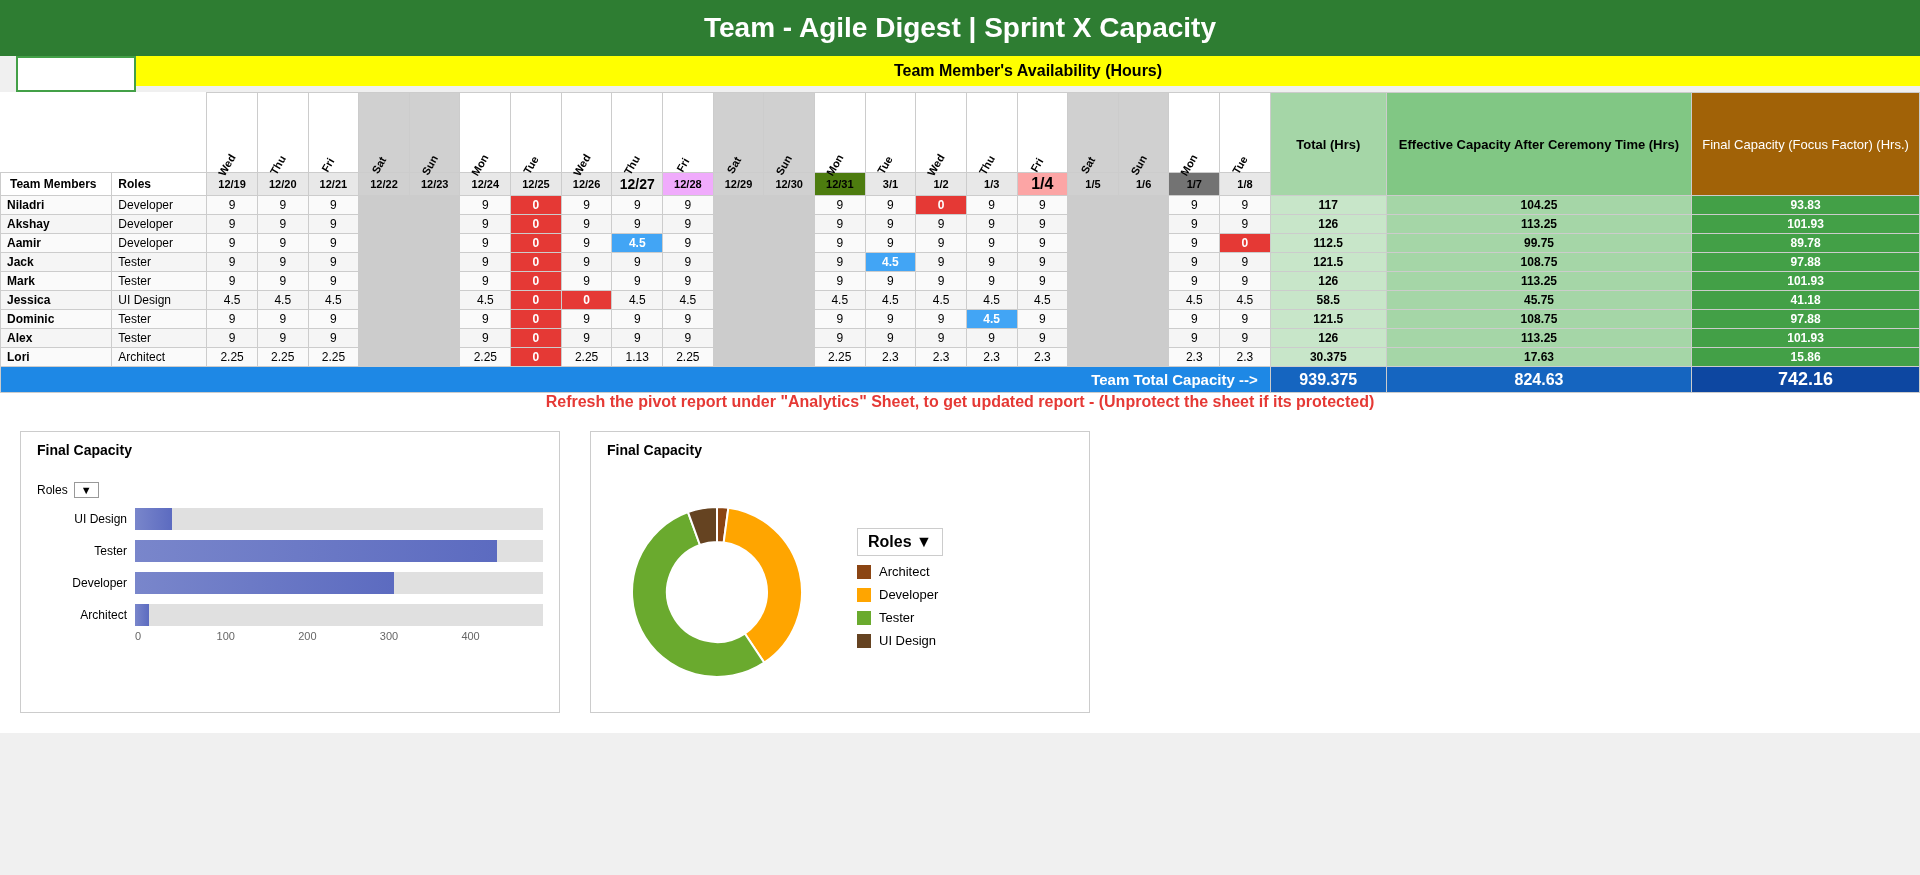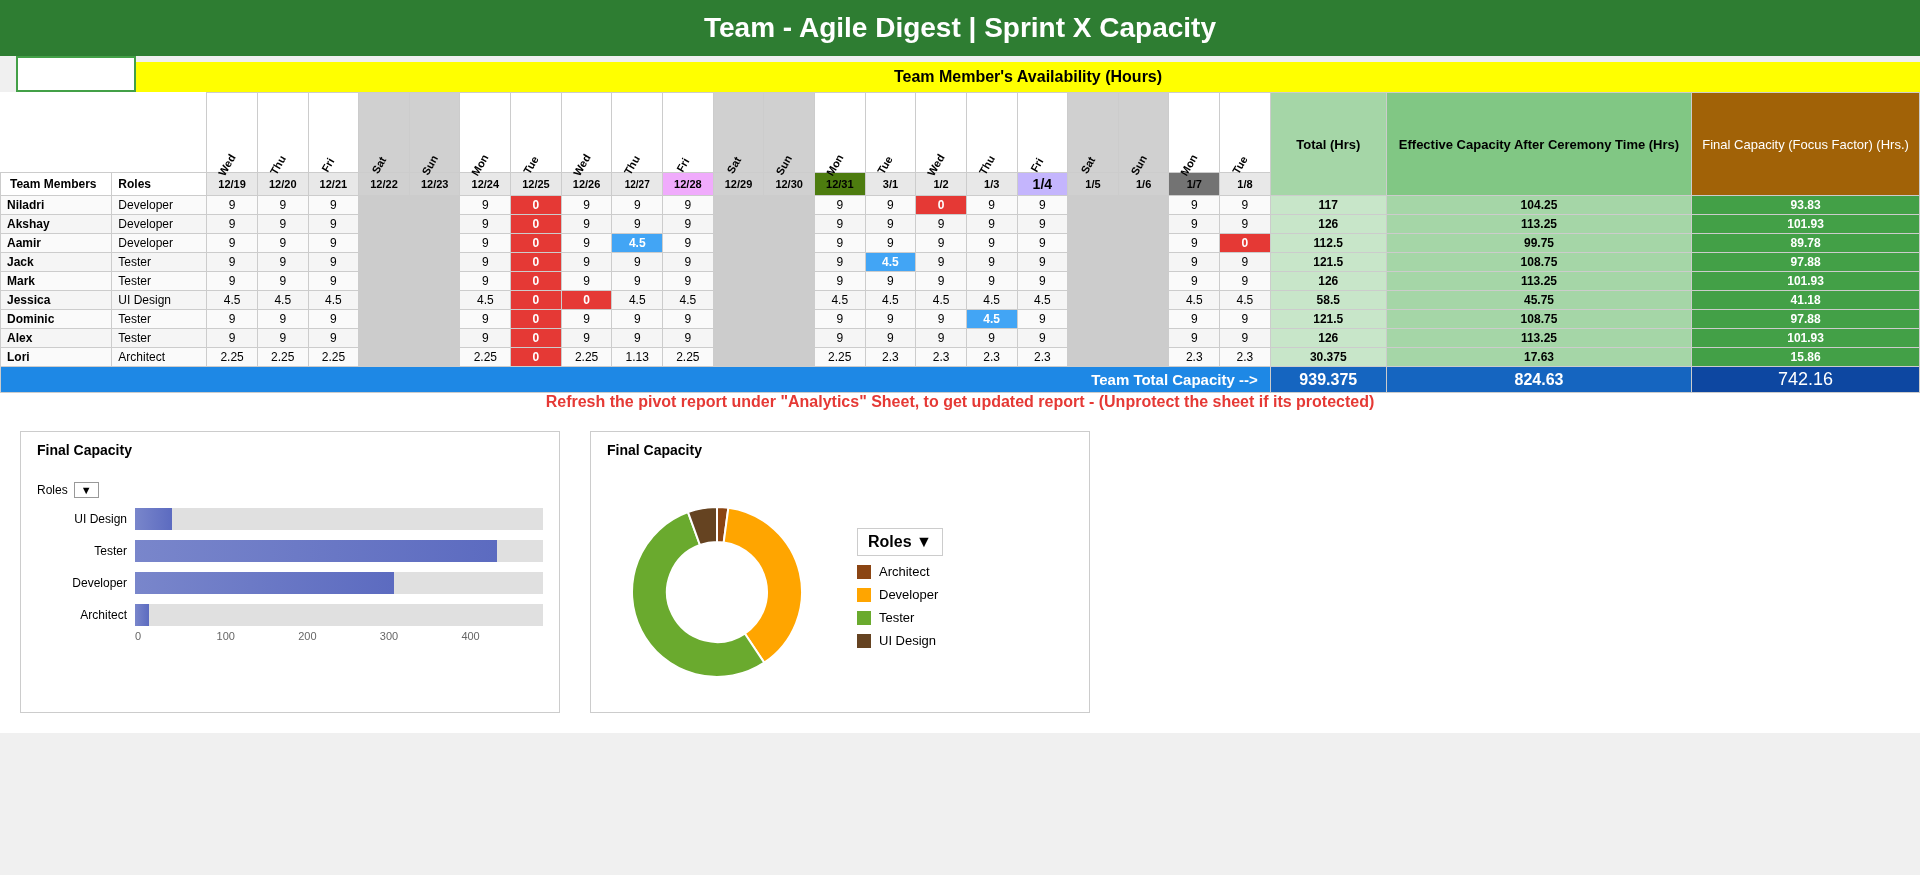--- a/index.html
+++ b/index.html
@@ -184,21 +184,21 @@
       font-size: 11px;
       font-weight: bold;
     }
 
   </style>
 </head>
 <body>
 
 <div class="main-title">Team - Agile Digest | Sprint X Capacity</div>
 
-<div style="display:flex; align-items:flex-end;padding-left:16px;">
+<div style="display:flex; align-items:flex-start;padding-left:16px;">
   <div style="width:120px; background:white; border: 2px solid #43a047; min-height:36px;"></div>
   <div class="availability-bar" style="flex:1;">Team Member's Availability (Hours)</div>
 </div>
 
 <div class="table-wrapper">
   <table class="main-table">
     <colgroup>
       <col style="width:90px">
       <col style="width:90px">
 
@@ -304,29 +304,29 @@
         <th style="background:white; text-align:left; font-weight:bold; padding:4px 9px; font-size:12px;">Team Members</th>
         <th style="background:white; text-align:left; font-weight:bold; padding:4px 6px; font-size:12px;">Roles</th>
         <th style="font-size:11px; font-weight:bold; background:#e8e8e8;">12/19</th>
         <th style="font-size:11px; font-weight:bold; background:#e8e8e8;">12/20</th>
         <th style="font-size:11px; font-weight:bold; background:#e8e8e8;">12/21</th>
         <th style="font-size:11px; font-weight:bold; background:#d0d0d0;">12/22</th>
         <th style="font-size:11px; font-weight:bold; background:#d0d0d0;">12/23</th>
         <th style="font-size:11px; font-weight:bold; background:#e8e8e8;">12/24</th>
         <th style="font-size:11px; font-weight:bold; background:#e8e8e8;">12/25</th>
         <th style="font-size:11px; font-weight:bold; background:#e8e8e8;">12/26</th>
-        <th style="font-size:10px; font-weight:bold; background:#e8e8e8;">12/27</th>
+        <th style="font-size:14px; font-weight:bold; background:#e8e8e8;">12/27</th>
         <th style="font-size:11px; font-weight:bold; background:#f0abfc;">12/28</th>
         <th style="font-size:11px; font-weight:bold; background:#d0d0d0;">12/29</th>
         <th style="font-size:11px; font-weight:bold; background:#d0d0d0;">12/30</th>
         <th style="font-size:11px; font-weight:bold; background:#4d7c0f;">12/31</th>
         <th style="font-size:11px; font-weight:bold; background:#e8e8e8;">3/1</th>
         <th style="font-size:11px; font-weight:bold; background:#e8e8e8;">1/2</th>
         <th style="font-size:11px; font-weight:bold; background:#e8e8e8;">1/3</th>
-        <th style="font-size:14px; font-weight:bold; background:#c4b5fd;">1/4</th>
+        <th style="font-size:16px; font-weight:bold; background:#fca5a5;">1/4</th>
         <th style="font-size:11px; font-weight:bold; background:#d0d0d0;">1/5</th>
         <th style="font-size:11px; font-weight:bold; background:#d0d0d0;">1/6</th>
         <th style="font-size:11px; font-weight:bold; background:#737373;">1/7</th>
         <th style="font-size:11px; font-weight:bold; background:#e8e8e8;">1/8</th>
       </tr>
     </thead>
     <tbody id="table-body">
     <tr class="data-row">
           <td class="name-cell">Niladri</td>
           <td class="role-cell">Developer</td>
@@ -576,21 +576,21 @@
           <td>2.3</td>
           <td>2.3</td>
           <td class="col-total">30.375</td>
           <td class="col-effective">17.63</td>
           <td class="col-final">15.86</td>
         </tr>
         <tr class="team-total-row">
           <td colspan="23" style="text-align: right; padding-right: 12px; background: rgb(30, 136, 229); font-size: 15px;">Team Total Capacity --&gt;</td>
           <td class="val-cell">939.375</td>
           <td class="val-cell">824.63</td>
-          <td class="val-final" style="font-size: 18px; font-weight: normal;">742.16</td>
+          <td class="val-final" style="font-size: 18px; font-weight: bold;">742.16</td>
         </tr>
       </tbody>
   </table>
 </div>
 
 <div class="refresh-notice">Refresh the pivot report under "Analytics" Sheet, to get updated report - (Unprotect the sheet if its protected)</div>
 
 <div class="charts-section">
 
   <div class="chart-box">

